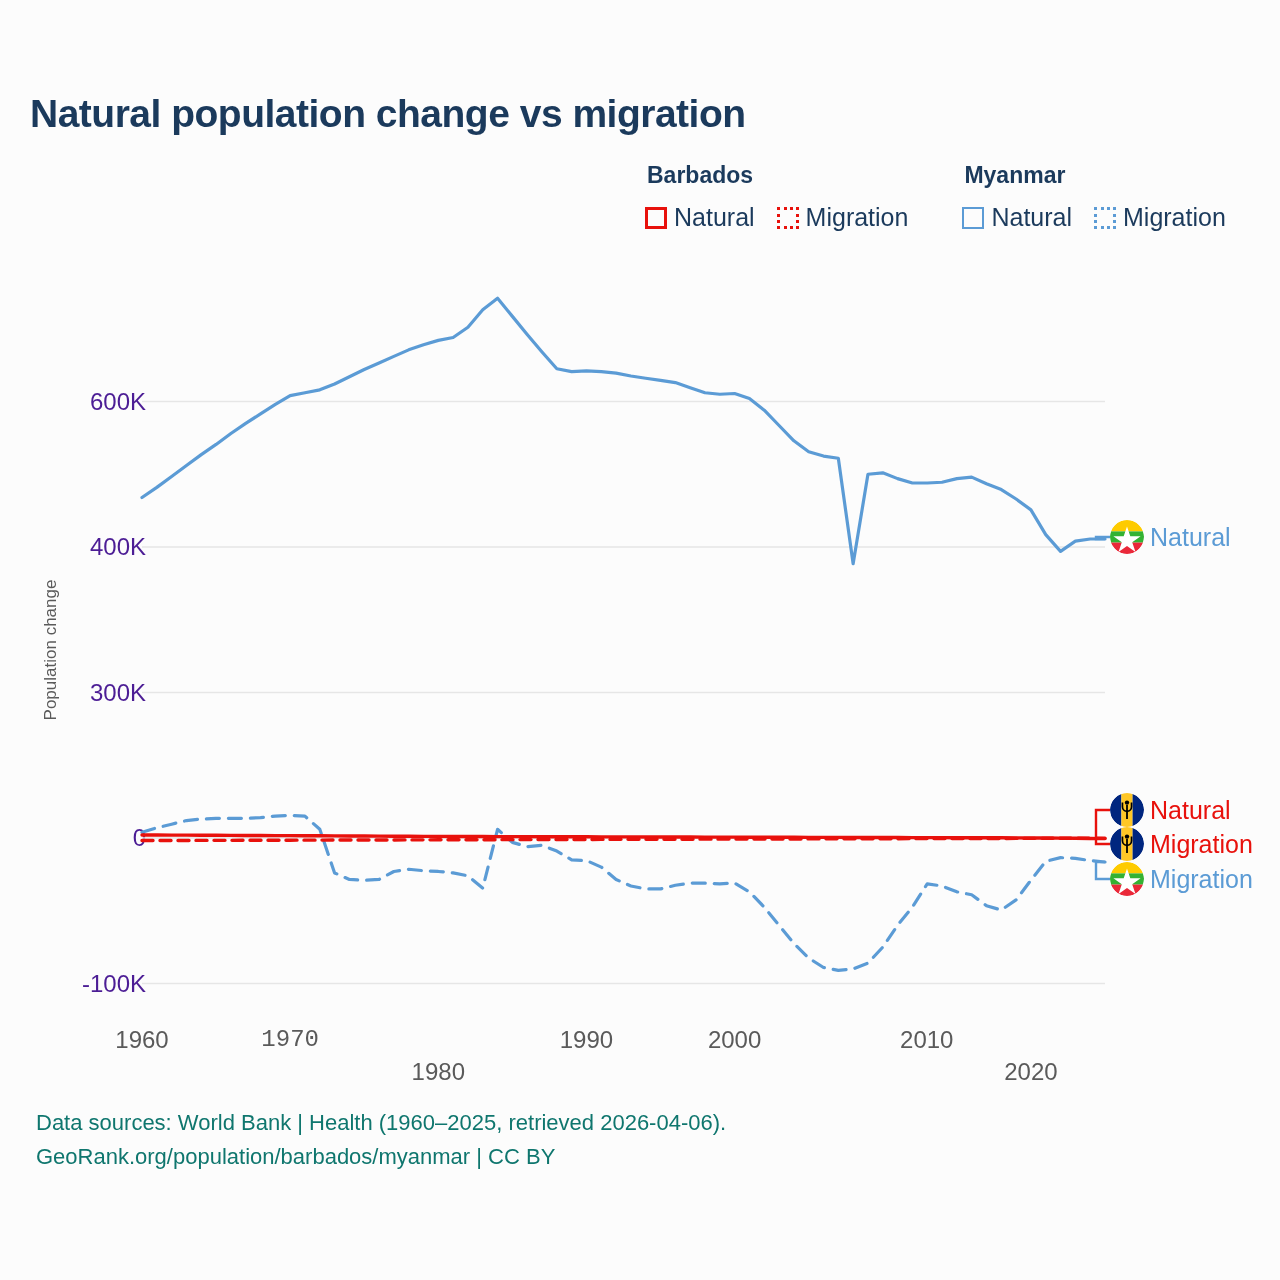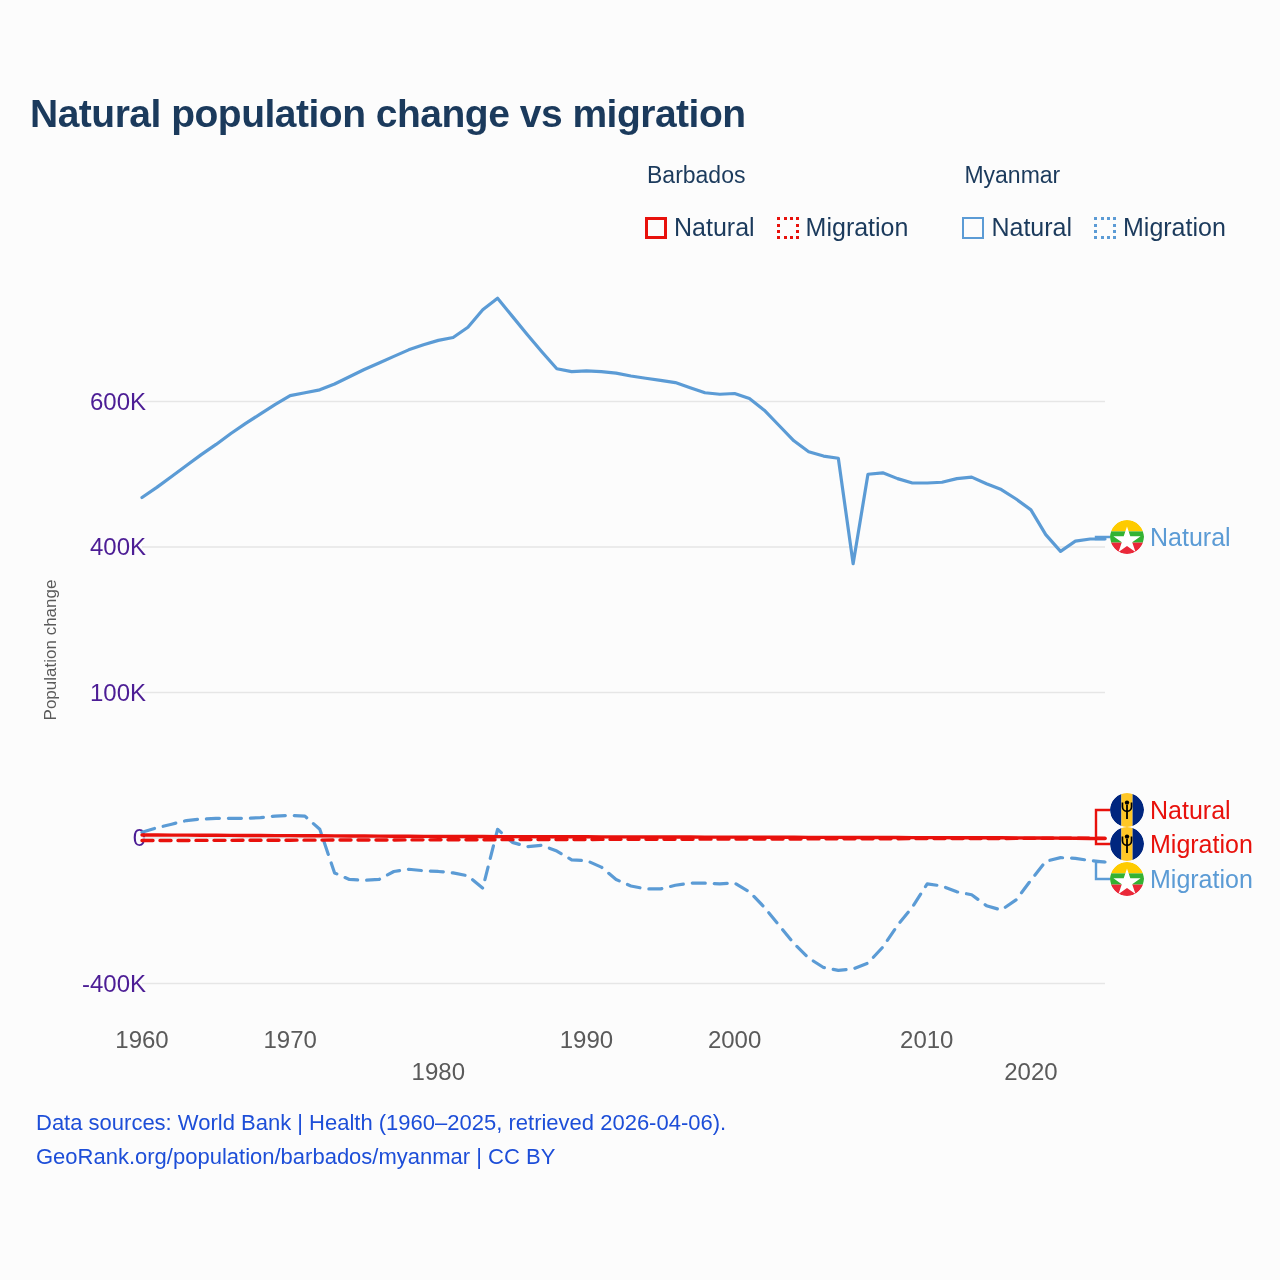--- a/index.html
+++ b/index.html
@@ -31,22 +31,23 @@
     left: 645px;
     top: 162px;
     display: flex;
     gap: 54px;
     align-items: flex-start;
   }
   .legend-group { display: flex; flex-direction: column; }
   .legend-group-title {
     font-size: 23px;
     color: #1b3a5c;
-    margin-bottom: 24px;
+    margin-bottom: 14px;
     padding-left: 2px;
+    font-weight: bold;
   }
   .legend-items { display: flex; gap: 22px; align-items: center; }
   .legend-item { display: flex; align-items: center; gap: 7px; }
   .swatch {
     width: 22px; height: 22px;
     box-sizing: border-box;
     background: transparent;
   }
   .swatch.solid-red   { border: 3px solid #e8110c; }
   .swatch.dotted-red  { border: 3px dotted #e8110c; }
@@ -108,21 +109,21 @@
     overflow: hidden;
     position: relative;
     flex: 0 0 auto;
   }
   
   #footer {
     position: absolute;
     left: 36px;
     top: 1106px;
     font-size: 22px;
-    color: #1d4ed8;
+    color: #0f766e;
     line-height: 1.55;
   }
 </style>
 </head>
 <body>
 
 <div id="page">
 
   <div id="chart-title">Natural population change vs migration</div>
 
@@ -151,27 +152,27 @@
           <span class="swatch dotted-blue"></span>
           <span class="legend-label">Migration</span>
         </div>
       </div>
     </div>
   </div>
 
   <div id="plot">
     <div id="y-axis-title">Population change</div>
     <div id="axis-labels">
-        <div class="ytick" style="top: 983.5px;">-400K</div>
+        <div class="ytick" style="top: 983.5px;">-100K</div>
         <div class="ytick" style="top: 838px;">0</div>
-        <div class="ytick" style="top: 692.5px;">100K</div>
+        <div class="ytick" style="top: 692.5px;">300K</div>
         <div class="ytick" style="top: 547px;">400K</div>
         <div class="ytick" style="top: 401.5px;">600K</div>
         <div class="xtick" style="left: 142px;">1960</div>
-        <div class="xtick" style="left: 290.154px;">1970</div>
+        <div class="xtick" style="left: 290.154px; font-family: Liberation Mono, monospace;">1970</div>
         <div class="xtick" style="left: 438.308px; margin-top: 32px;">1980</div>
         <div class="xtick" style="left: 586.462px;">1990</div>
         <div class="xtick" style="left: 734.615px;">2000</div>
         <div class="xtick" style="left: 882.769px; margin-left: 44px;">2010</div>
         <div class="xtick" style="left: 1030.92px; margin-top: 32px;">2020</div>
       </div>
     <svg id="plot-svg" width="1280" height="1280" style="position:absolute;left:0;top:0;">
         <line x1="142" x2="1105" y1="983.5" y2="983.5" stroke="#e6e6e6" stroke-width="1.6"></line>
         <line x1="142" x2="1105" y1="838" y2="838" stroke="#e6e6e6" stroke-width="1.6"></line>
         <line x1="142" x2="1105" y1="692.5" y2="692.5" stroke="#e6e6e6" stroke-width="1.6"></line>

